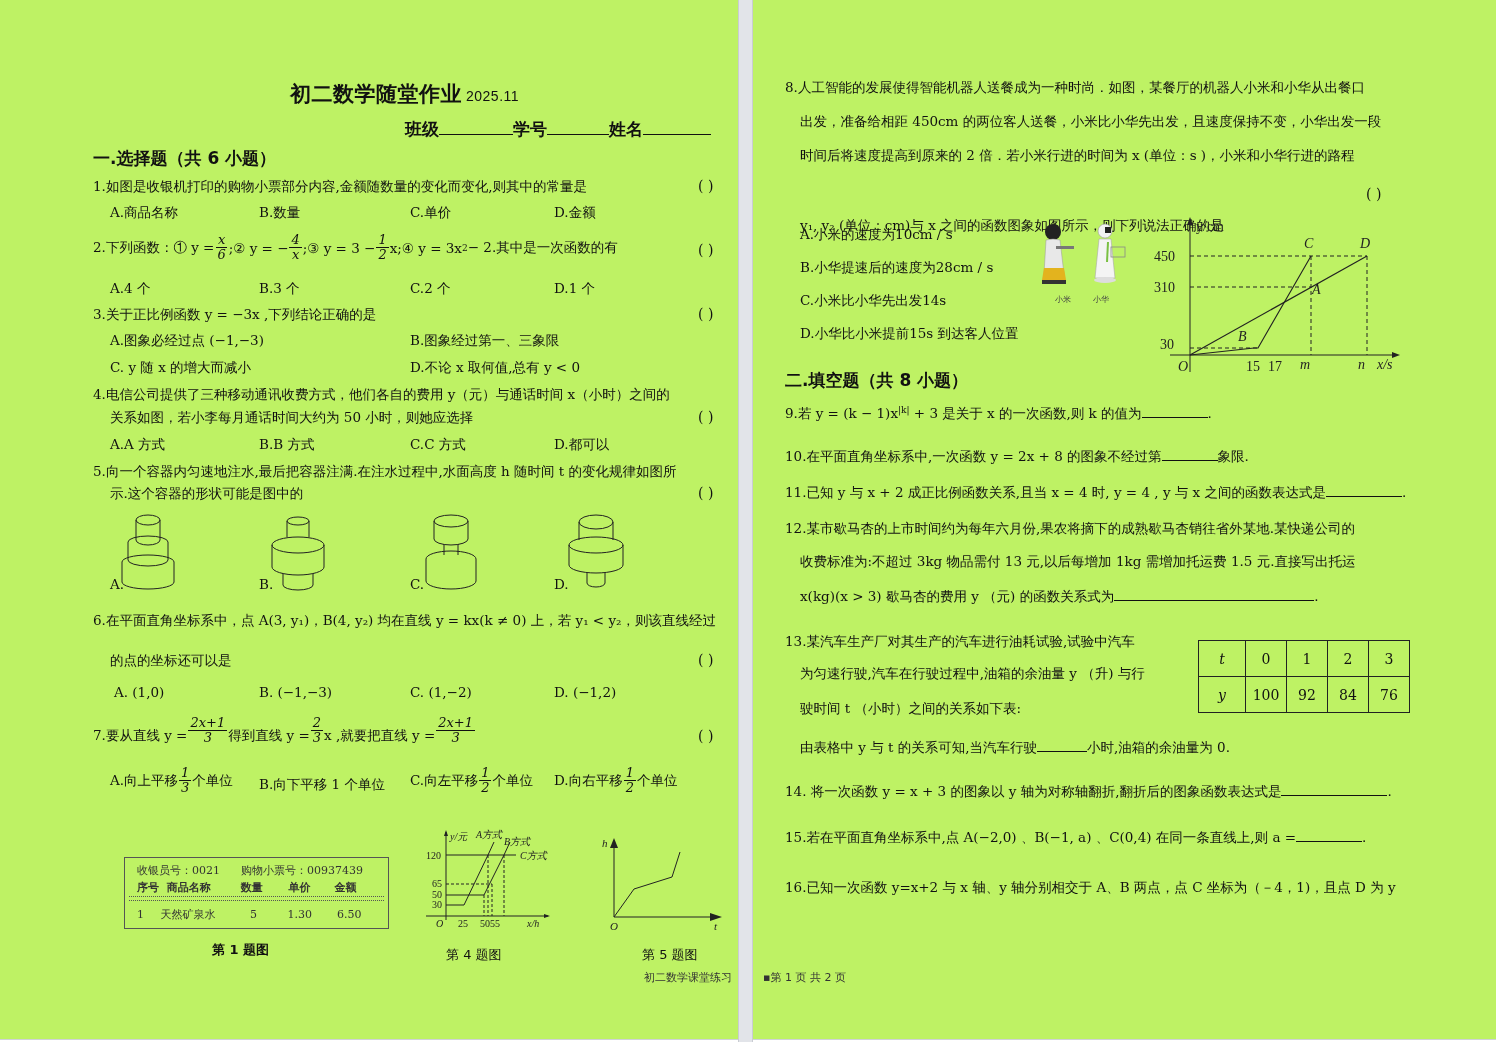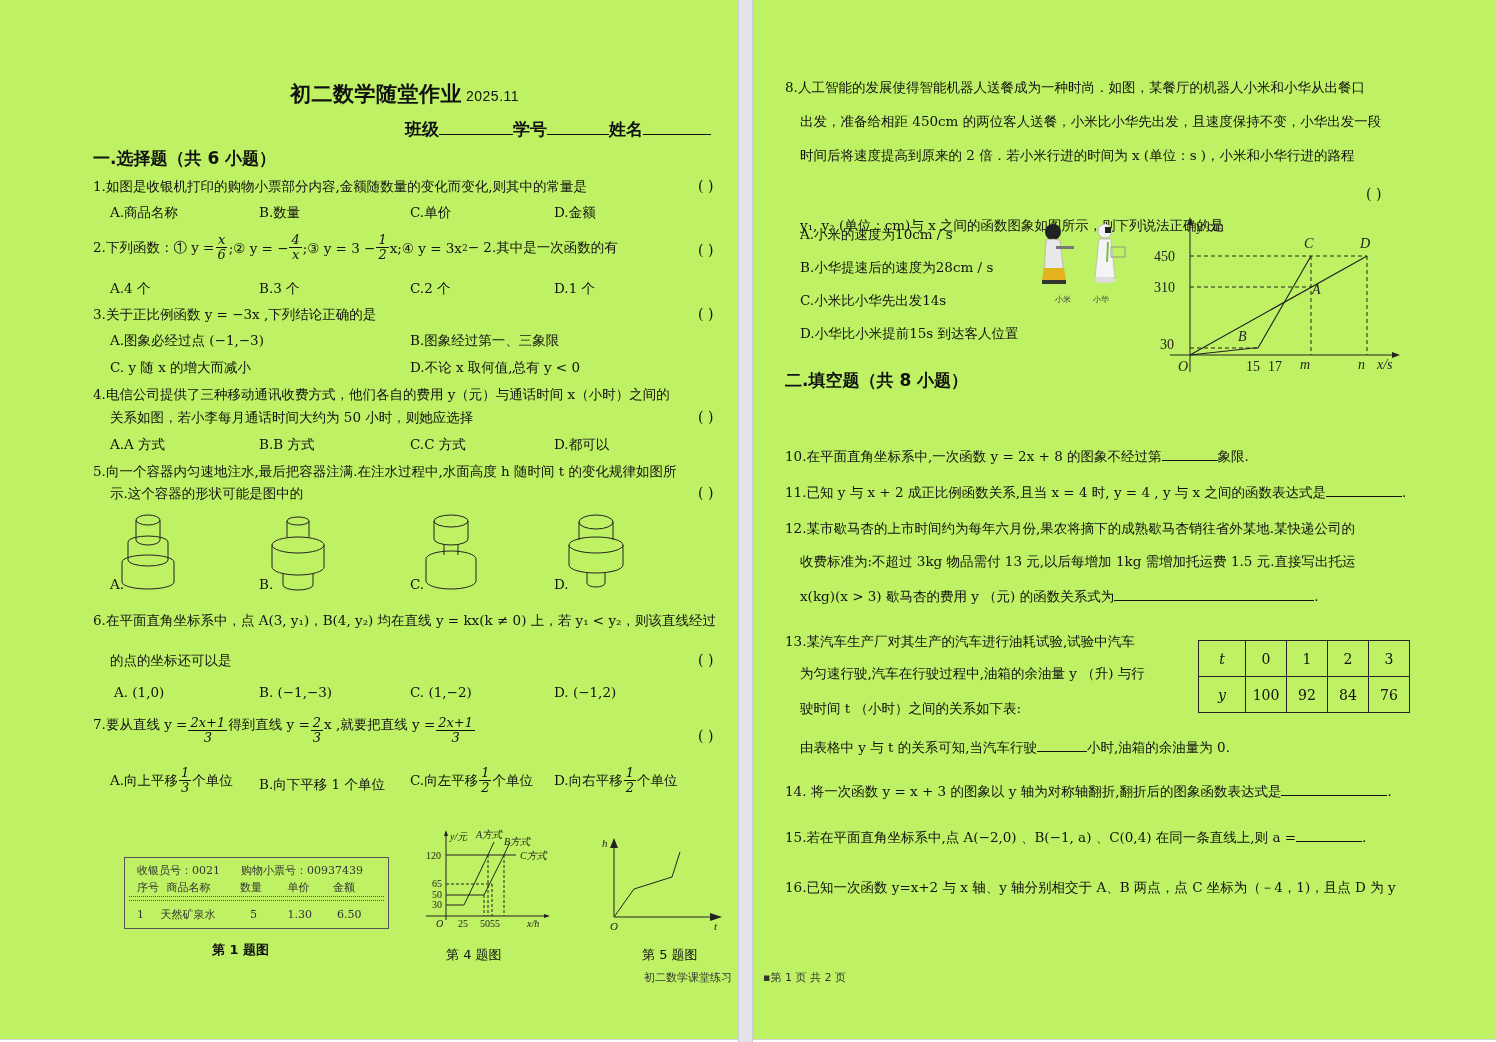--- a/index.html
+++ b/index.html
@@ -158,21 +158,21 @@
   <div class="abs opt" style="left:554px; top:576px;">D.</div>
 
   <div class="abs q" style="left:93px; top:612px;">6.在平面直角坐标系中，点 A(3, y₁)，B(4, y₂) 均在直线 y = kx(k ≠ 0) 上，若 y₁ &lt; y₂，则该直线经过</div>
   <div class="abs q" style="left:110px; top:652px;">的点的坐标还可以是</div>
   <div class="paren" style="left:698px; top:652px;">(      )</div>
   <div class="abs opt" style="left:114px; top:684px;">A. (1,0)</div>
   <div class="abs opt" style="left:259px; top:684px;">B. (−1,−3)</div>
   <div class="abs opt" style="left:410px; top:684px;">C. (1,−2)</div>
   <div class="abs opt" style="left:554px; top:684px;">D. (−1,2)</div>
 
-  <div class="abs q" style="left:93px; top:716px; display:flex; align-items:flex-start;">
+  <div class="abs q" style="left:93px; top:716px; display:flex; align-items:flex-end;">
     <span>7.要从直线 y =</span>
     <span class="frac">
         <span class="num">2x+1</span>
         <span class="den">3</span>
       </span>
     <span>得到直线 y =</span>
     <span class="frac">
         <span class="num">2</span>
         <span class="den">3</span>
       </span>
@@ -209,21 +209,21 @@
       </span>
     <span>个单位</span>
   </div>
 
   <div class="receipt">
     <div class="row" style="top:5px;">
       <span>收银员号：0021</span>
       <span style="display:inline-block; width:14px;"></span>
       <span>购物小票号：00937439</span>
     </div>
-    <div class="row" style="top:22px; left:12px;">
+    <div class="row" style="top:22px; left:12px;font-weight:bold;">
       <span style="display:inline-block; width:26px;">序号</span>
       <span style="display:inline-block; width:70px;">商品名称</span>
       <span style="display:inline-block; width:44px;">数量</span>
       <span style="display:inline-block; width:42px;">单价</span>
       <span>金额</span>
     </div>
     <div class="dash" style="top:38px;"></div>
     <div class="dash" style="top:42px;"></div>
     <div class="row" style="top:49px; left:12px;">
       <span style="display:inline-block; width:20px;">1</span>
@@ -333,20 +333,23 @@
     <line x1="40" y1="73" x2="161" y2="73" stroke="#222" stroke-dasharray="4,3"></line>
     <line x1="40" y1="134" x2="108" y2="134" stroke="#222" stroke-dasharray="4,3"></line>
     <line x1="161" y1="42" x2="161" y2="141" stroke="#222" stroke-dasharray="4,3"></line>
     <line x1="217" y1="42" x2="217" y2="141" stroke="#222" stroke-dasharray="4,3"></line>
     <line x1="40" y1="141" x2="217" y2="42" stroke="#222" stroke-width="1.1"></line>
     <polyline points="40,141 104,134 108,134 161,42" fill="none" stroke="#222" stroke-width="1.1"></polyline>
   </svg>
 
   <div class="abs bold-sans" style="left:32px; top:369px;">二.填空题（共 8 小题）</div>
 
+  <div class="abs q" style="left:32px; top:404px;">
+    <span>9.若 y = (k − 1)x</span><sup>|k|</sup><span> + 3 是关于 x 的一次函数,则 k 的值为</span><span class="ul" style="width:66px;"></span><span>.</span>
+  </div>
 
   <div class="abs q" style="left:32px; top:447px;">
     <span>10.在平面直角坐标系中,一次函数 y = 2x + 8 的图象不经过第</span><span class="ul" style="width:56px;"></span><span>象限.</span>
   </div>
 
   <div class="abs q" style="left:32px; top:483px;">
     <span>11.已知 y 与 x + 2 成正比例函数关系,且当 x = 4 时, y = 4 , y 与 x 之间的函数表达式是</span><span class="ul" style="width:76px;"></span><span>.</span>
   </div>
 
   <div class="abs q" style="left:32px; top:520px;">12.某市歇马杏的上市时间约为每年六月份,果农将摘下的成熟歇马杏销往省外某地.某快递公司的</div>

